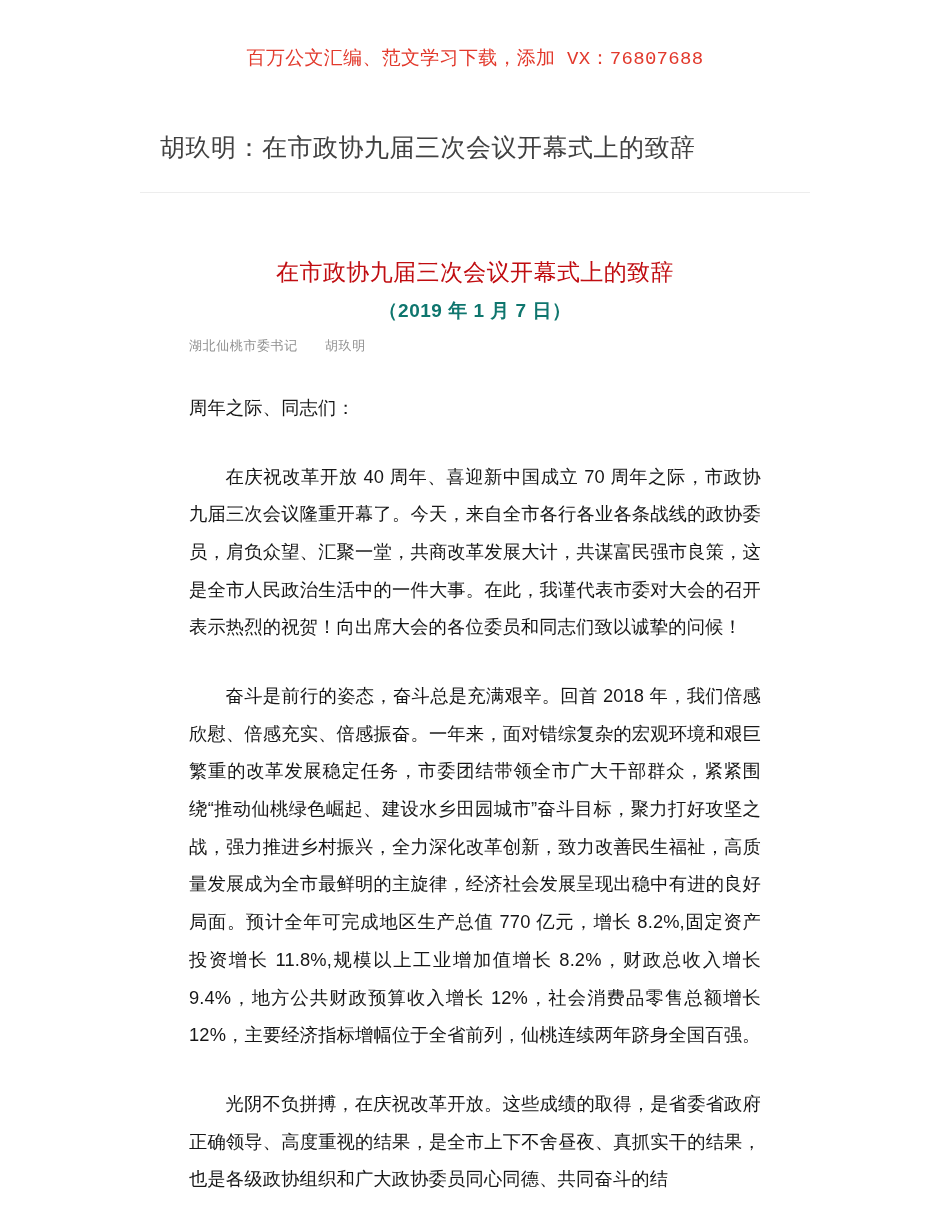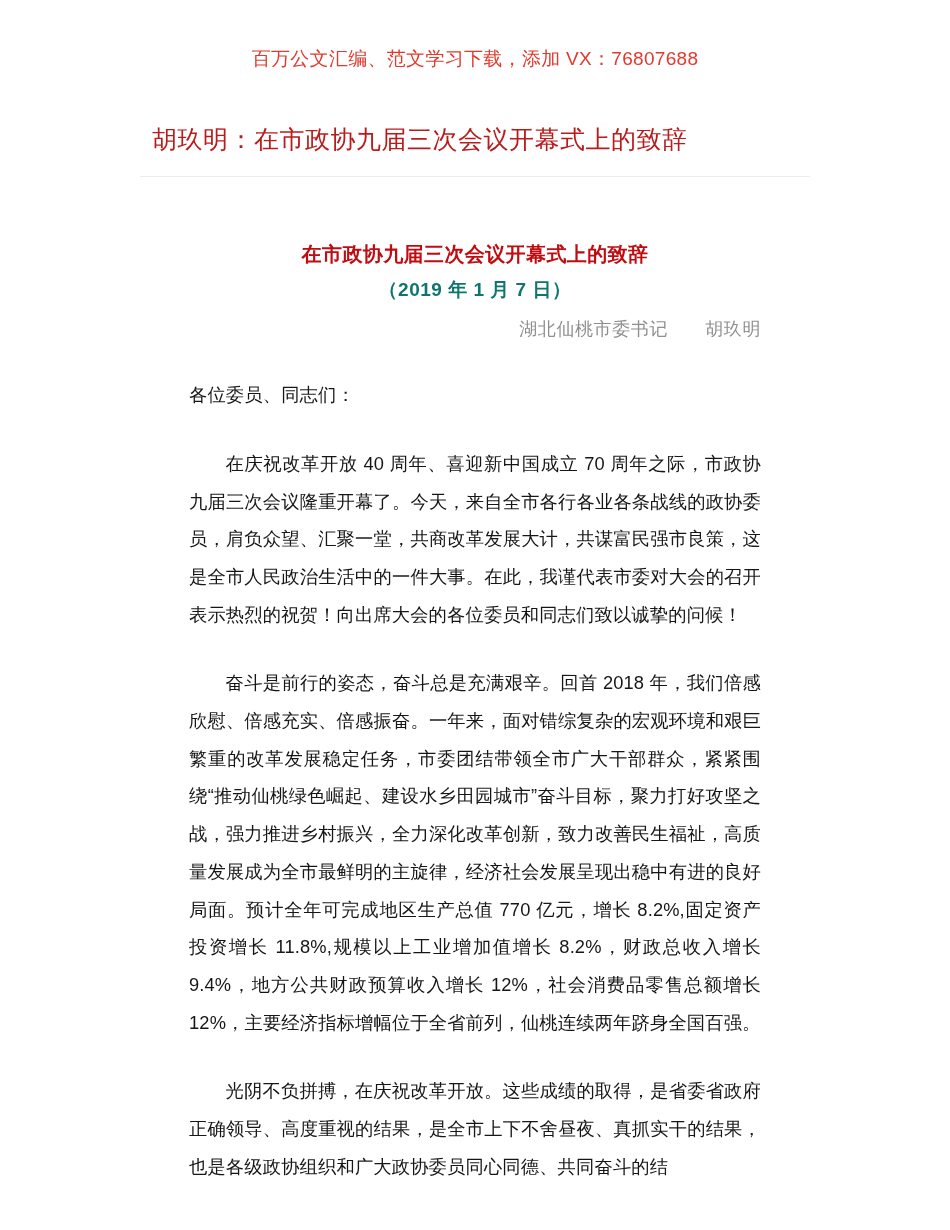--- a/index.html
+++ b/index.html
@@ -37,23 +37,23 @@
 
   
   .article-header {
     margin: 0 auto;
     width: 670px;
     padding-top: 48px;
   }
   .article-title {
     font-size: 25px;
     font-weight: 400;
-    color: #b91c1c;
+    color: #404040;
     line-height: 1.5;
-    margin: 0;
+    margin: 8px;
     padding: 0 0 18px 12px;
     letter-spacing: 0.5px;
   }
   .title-divider {
     height: 1px;
     background: #ededed;
     width: 100%;
   }
   .article-meta {
     padding: 22px 0 0 12px;
@@ -66,38 +66,38 @@
   
   .doc-body {
     width: 572px;
     margin: 0 auto;
     padding-top: 40px;
   }
 
   .doc-heading {
     text-align: center;
     color: #c00c10;
-    font-weight: bold;
-    font-size: 20px;
+    font-weight: normal;
+    font-size: 23px;
     line-height: 1.55;
     letter-spacing: 0.4px;
   }
   .doc-heading-date {
     text-align: center;
     color: #c00c10;
     font-weight: bold;
     font-size: 19px;
     line-height: 1.6;
     padding-top: 5px;
     letter-spacing: 0.5px;
   }
   .doc-subheading {
-    text-align: right;
+    text-align: left;
     color: #8f8f8f;
-    font-size: 18px;
+    font-size: 13px;
     line-height: 1.6;
     padding-top: 10px;
     letter-spacing: 0.6px;
     white-space: pre;
   }
 
   .doc-paragraphs {
     padding-top: 32px;
   }
   .para {
@@ -110,35 +110,35 @@
     letter-spacing: 0.15px;
   }
   .para.indent { text-indent: 2em; margin-top: 31px; }
   .para .lead { font-weight: normal; }
 </style>
 </head>
 <body>
 
 <div class="page">
 
-  <div class="promo-banner" style="color: rgb(226, 57, 44);">百万公文汇编、范文学习下载，添加 VX：76807688</div>
+  <div class="promo-banner" style="color: rgb(226, 57, 44); font-family: Liberation Mono, monospace;">百万公文汇编、范文学习下载，添加 VX：76807688</div>
 
   <div class="article-header">
     <h1 class="article-title">胡玖明：在市政协九届三次会议开幕式上的致辞</h1>
     <div class="title-divider"></div>
     <div class="article-meta">
     </div>
   </div>
 
   <div class="doc-body">
     <div class="doc-heading" style="color: rgb(192, 12, 16);">在市政协九届三次会议开幕式上的致辞</div>
     <div class="doc-heading-date" style="color: #0f766e;">（2019 年 1 月 7 日）</div>
     <div class="doc-subheading">湖北仙桃市委书记　　胡玖明</div>
 
     <div class="doc-paragraphs">
-        <p class="para"><span>各位委员、同志们：</span></p>
+        <p class="para"><span>周年之际、同志们：</span></p>
         <p class="para indent"><span>在庆祝改革开放 40 周年、喜迎新中国成立 70 周年之际，市政协九届三次会议隆重开幕了。今天，来自全市各行各业各条战线的政协委员，肩负众望、汇聚一堂，共商改革发展大计，共谋富民强市良策，这是全市人民政治生活中的一件大事。在此，我谨代表市委对大会的召开表示热烈的祝贺！向出席大会的各位委员和同志们致以诚挚的问候！</span></p>
         <p class="para indent"><span class="lead">奋斗是前行的姿态，奋斗总是充满艰辛。</span><span>回首 2018 年，我们倍感欣慰、倍感充实、倍感振奋。一年来，面对错综复杂的宏观环境和艰巨繁重的改革发展稳定任务，市委团结带领全市广大干部群众，紧紧围绕“推动仙桃绿色崛起、建设水乡田园城市”奋斗目标，聚力打好攻坚之战，强力推进乡村振兴，全力深化改革创新，致力改善民生福祉，高质量发展成为全市最鲜明的主旋律，经济社会发展呈现出稳中有进的良好局面。预计全年可完成地区生产总值 770 亿元，增长 8.2%,固定资产投资增长 11.8%,规模以上工业增加值增长 8.2%，财政总收入增长 9.4%，地方公共财政预算收入增长 12%，社会消费品零售总额增长 12%，主要经济指标增幅位于全省前列，仙桃连续两年跻身全国百强。</span></p>
         <p class="para indent"><span class="lead">光阴不负拼搏，在庆祝改革开放。</span><span>这些成绩的取得，是省委省政府正确领导、高度重视的结果，是全市上下不舍昼夜、真抓实干的结果，也是各级政协组织和广大政协委员同心同德、共同奋斗的结</span></p>
       </div>
   </div>
 
 </div>
 
 </body></html>

